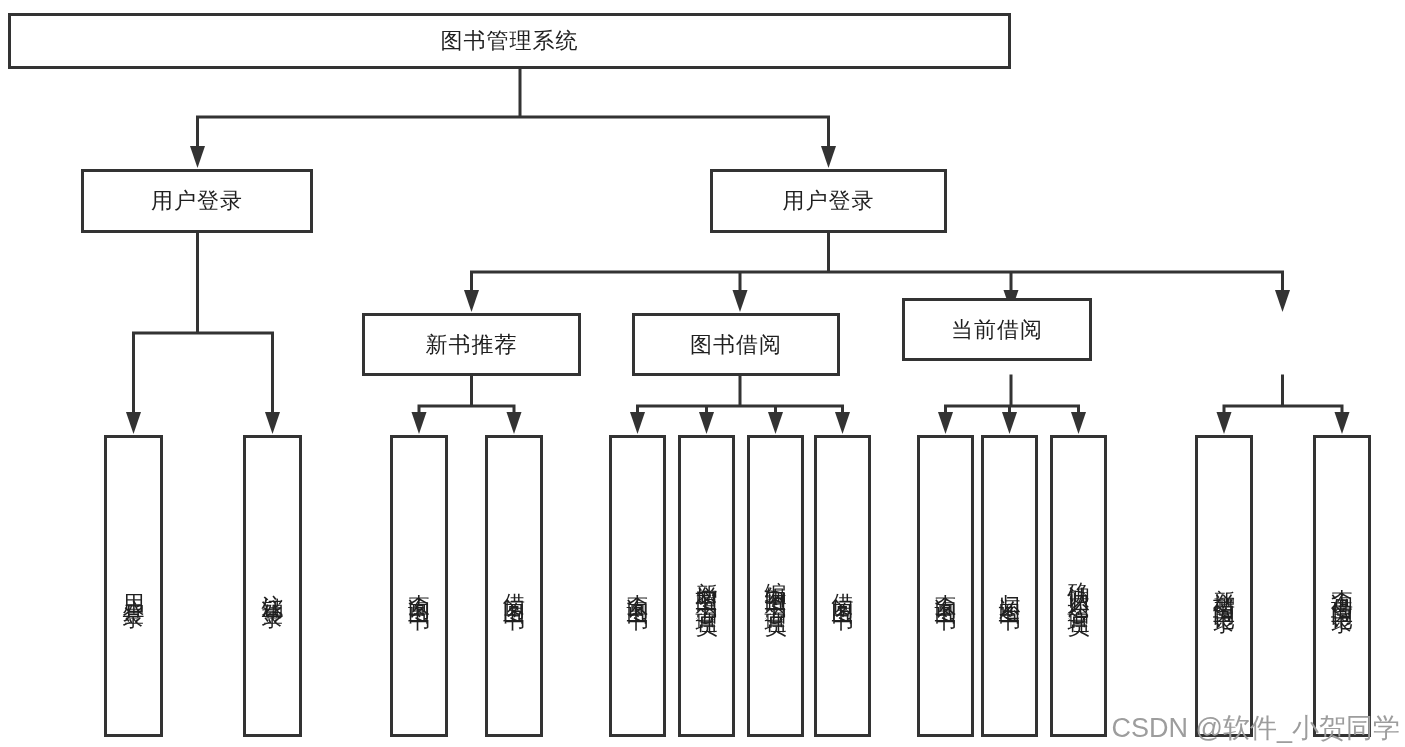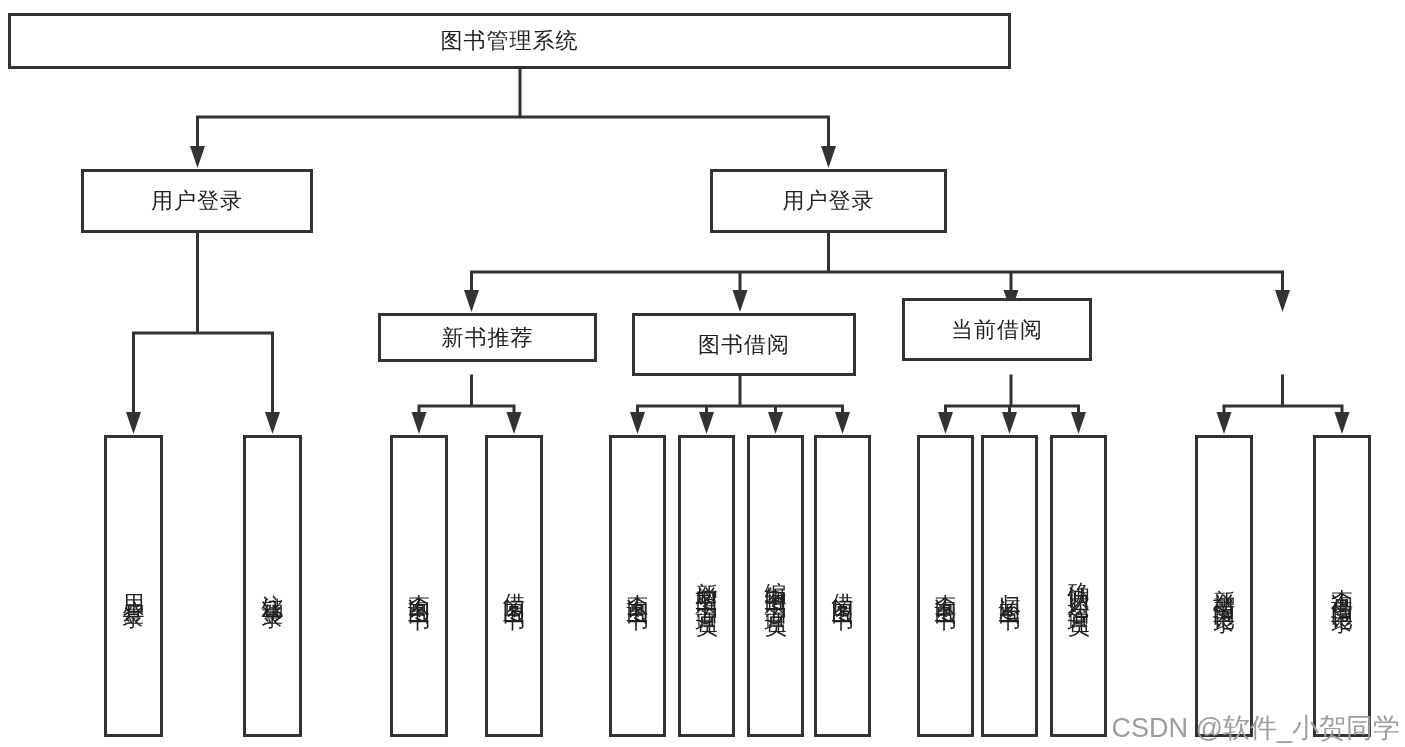--- a/index.html
+++ b/index.html
@@ -91,22 +91,22 @@
       <polygon points="1224,434 1216.5,412 1231.5,412"></polygon>
       <polygon points="1342,434 1334.5,412 1349.5,412"></polygon>
     </g>
   </svg>
 
   <div class="node h" style="left:8px;top:13px;width:1003px;height:56px">图书管理系统</div>
 
   <div class="node h" style="left:81px;top:169px;width:232px;height:64px">用户登录</div>
   <div class="node h" style="left:710px;top:169px;width:237px;height:64px">用户登录</div>
 
-  <div class="node h" style="left:378px;top:313px;width:219px;height:49px">新书推荐</div>
-  <div class="node h" style="left:632px;top:313px;width:224px;height:63px">图书借阅</div>
+  <div class="node h" style="left:362px;top:313px;width:219px;height:63px">新书推荐</div>
+  <div class="node h" style="left:632px;top:313px;width:208px;height:63px">图书借阅</div>
   <div class="node h" style="left:902px;top:298px;width:190px;height:63px">当前借阅</div>
 
   <div class="node v" style="left:104px;top:435px;width:59px;height:302px">
     <span class="vtext">用户登录</span>
   </div>
   <div class="node v" style="left:243px;top:435px;width:59px;height:302px">
     <span class="vtext">注销登录</span>
   </div>
 
   <div class="node v" style="left:390px;top:435px;width:58px;height:302px">

